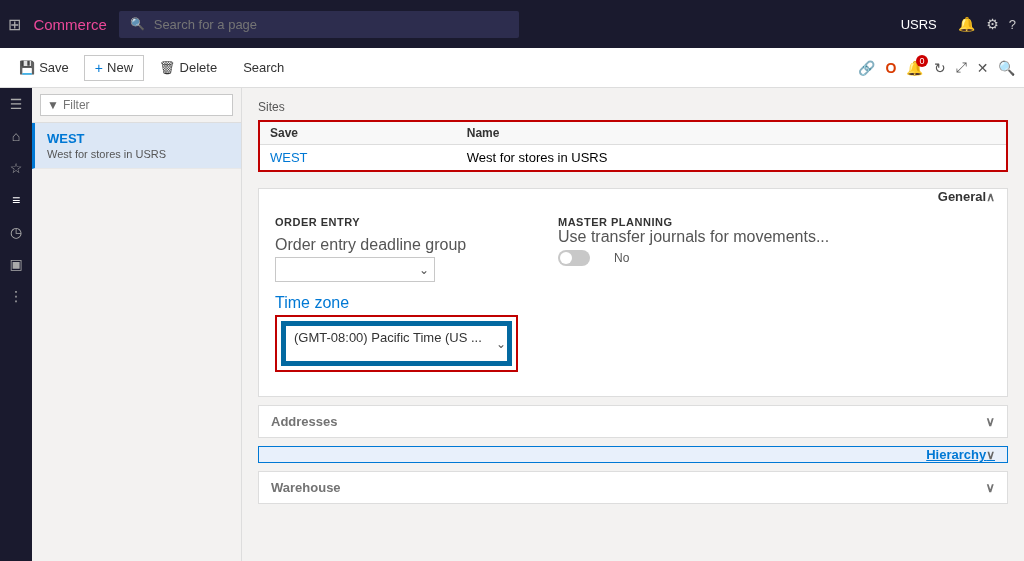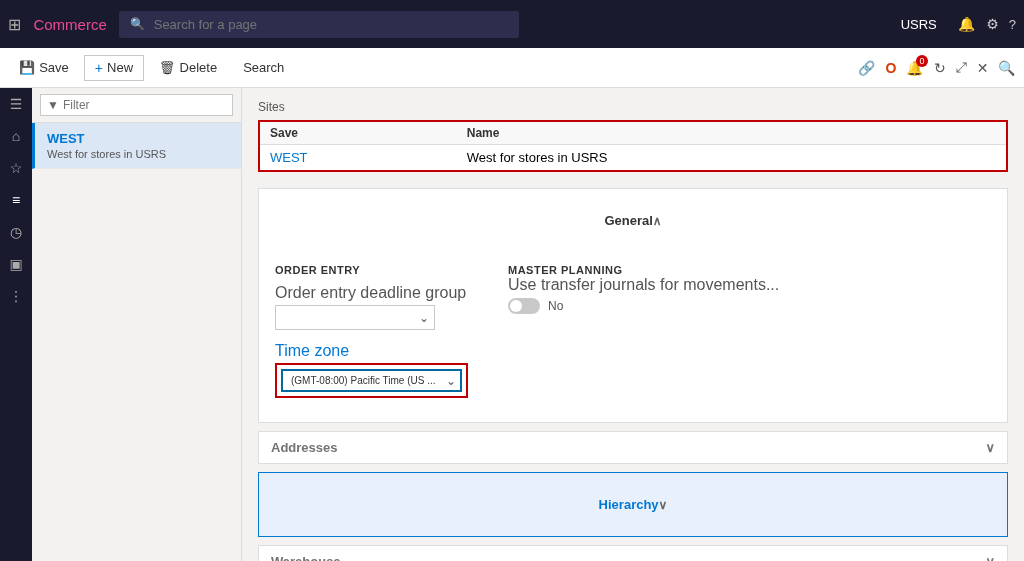--- a/index.html
+++ b/index.html
@@ -168,22 +168,22 @@
 
     
     .collapsible-section {
       background: #fff;
       border: 1px solid #ddd;
       margin-bottom: 8px;
     }
     .section-header {
       display: flex;
       align-items: center;
-      justify-content: center;
-      padding: 24px 12px;
+      justify-content: flex-end;
+      padding: 0 12px;
       cursor: pointer;
       font-size: 13px;
       font-weight: 600;
       color: #333;
     }
     .section-header .chevron { color: #666; font-size: 12px; }
     .section-body { padding: 12px 16px; }
 
     
     .two-col { display: flex; gap: 40px; }
@@ -222,41 +222,41 @@
     .timezone-wrap {
       border: 2px solid #c00000;
       display: inline-block;
       padding: 4px;
     }
     .timezone-select-wrap {
       position: relative;
       display: inline-block;
     }
     .timezone-select {
-      border: 2px solid #0369a1;
-      background: #fff;
-      padding: 4px 24px 4px 8px;
-      font-size: 10px;
+      border: 5px solid #0369a1;
+      background: #fff;
+      padding: 4px 24px 16px 8px;
+      font-size: 13px;
       color: #333;
       min-width: 180px;
       appearance: none;
     }
     .timezone-select-wrap::after {
       content: '⌄';
       position: absolute;
       right: 6px;
       top: 50%;
       transform: translateY(-50%);
       font-size: 12px;
       color: #555;
       pointer-events: none;
     }
 
     
-    .toggle-group { display: flex; align-items: center; gap: 8px; margin-top: 4px; }
+    .toggle-group { display: flex; align-items: center; gap: 24px; margin-top: 4px; }
     .toggle {
       width: 32px; height: 16px;
       background: #c8c8c8;
       border-radius: 8px;
       position: relative;
       cursor: pointer;
     }
     .toggle::after {
       content: '';
       width: 12px; height: 12px;
@@ -265,21 +265,21 @@
       position: absolute;
       top: 2px; left: 2px;
     }
     .toggle-label { font-size: 12px; color: #555; }
 
     
     .collapsible-section.highlighted {
       border: 1px solid #0078d4;
       background: #e8f0fb;
     }
-    .collapsible-section.highlighted .section-header { color: #0078d4; }
+    .collapsible-section.highlighted .section-header { color: #0078d4; text-decoration: underline; }
 
     
     .section-header-only {
       display: flex;
       align-items: center;
       justify-content: space-between;
       padding: 8px 12px;
       font-size: 13px;
       font-weight: 600;
       color: #737373;

